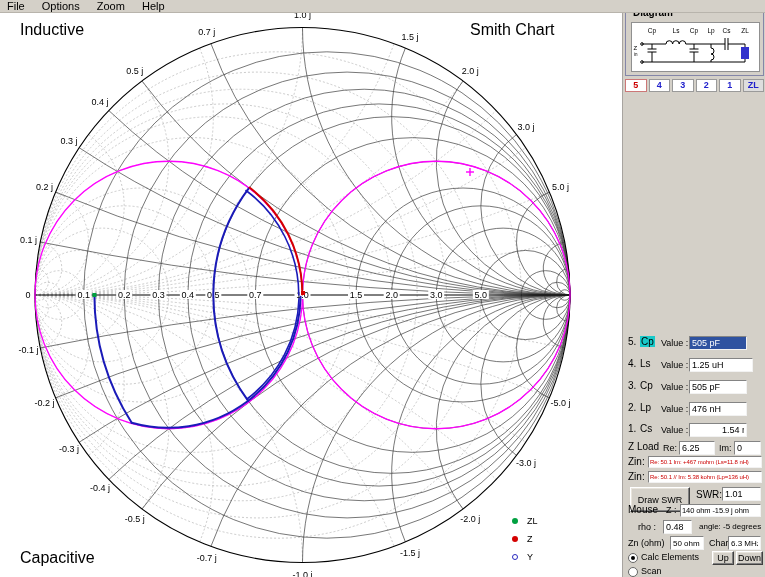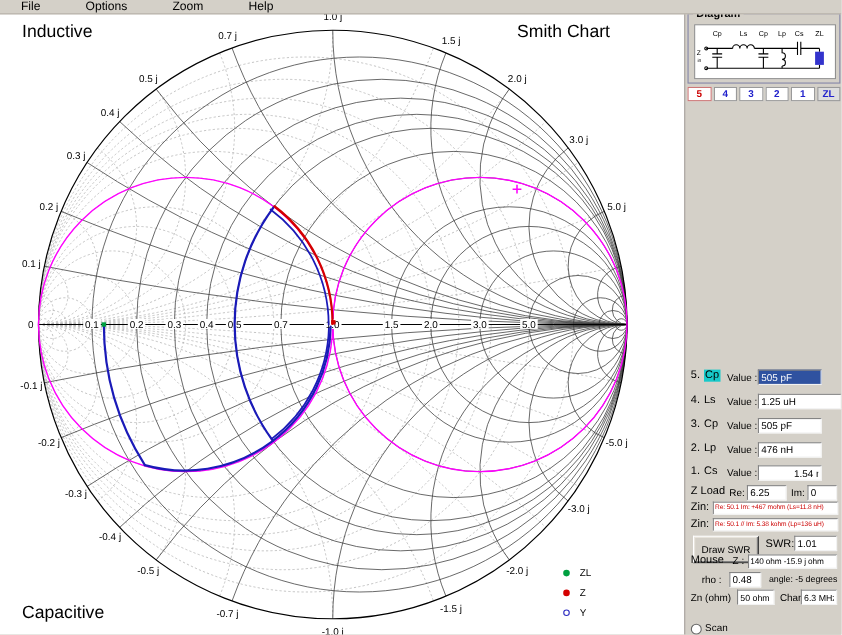--- a/index.html
+++ b/index.html
@@ -1,19 +1,19 @@
 <!DOCTYPE html>
 <html><head>
 <meta charset="utf-8">
 <style>
   *{box-sizing:border-box;margin:0;padding:0}
   body{font-family:"Liberation Sans",sans-serif;background:#d4d0c8}
   .app{position:relative;width:765px;height:577px;overflow:hidden;background:#d4d0c8}
   .menubar{position:absolute;left:0;top:0;width:765px;height:13px;background:#d4d0c8;border-bottom:1px solid #b8b4ac;font-size:11px;line-height:13px;z-index:40}
-  .menu-item{display:inline-block;padding:0 19px;cursor:default}
+  .menu-item{display:inline-block;padding:0 7px;cursor:default}
   .chart-bg{position:absolute;left:0;top:13px;width:622px;height:564px;background:#fff;z-index:1}
   #smith-svg{position:absolute;left:0;top:0;width:622px;height:577px;z-index:5}
   .chart-label{position:absolute;font-size:16px;color:#000;z-index:10;white-space:nowrap}
   .legend{position:absolute;left:512px;top:512px;z-index:10;font-size:9px}
   .legend-row{height:18px;display:flex;align-items:center}
   .dot{width:6px;height:6px;border-radius:50%;display:inline-block;margin-right:9px}
   .dot-zl{background:#00a040}
   .dot-z{background:#d40000}
   .dot-y{background:#fff;border:1px solid #2a2ac0}
   .panel{position:absolute;left:622px;top:0;width:143px;height:577px;background:#d4d0c8;border-left:1px solid #a8a4a0;z-index:30;font-size:10px}
@@ -259,21 +259,21 @@
     <div class="row" style="top:336px">
       <span class="t" style="left:5px">5.</span>
       <span class="t elname-sel" style="left:17px">Cp</span>
       <span class="t s9" style="left:38px;top:2px">Value :</span>
       <input class="inp selected" style="left: 66px; width: 58px;" value="505 pF">
     </div>
     <div class="row" style="top:358px">
       <span class="t" style="left:5px">4.</span>
       <span class="t" style="left:17px">Ls</span>
       <span class="t s9" style="left:38px;top:2px">Value :</span>
-      <input class="inp" style="left: 66px; width: 76px;" value="1.25 uH">
+      <input class="inp" style="left: 66px; width: 64px;" value="1.25 uH">
     </div>
     <div class="row" style="top:380px">
       <span class="t" style="left:5px">3.</span>
       <span class="t" style="left:17px">Cp</span>
       <span class="t s9" style="left:38px;top:2px">Value :</span>
       <input class="inp" style="left: 66px; width: 58px;" value="505 pF">
     </div>
     <div class="row" style="top:402px">
       <span class="t" style="left:5px">2.</span>
       <span class="t" style="left:17px">Lp</span>
@@ -322,20 +322,26 @@
       <span class="t" style="left:76px;top:2px;font-size:8px">angle:  -5 degrees</span>
     </div>
 
     <div class="row" style="top:536px">
       <span class="t s9 b" style="left:5px;top:2px">Zn (ohm)</span>
       <input class="inp" style="left: 47px; width: 34px; font-size: 8px;" value="50 ohm">
       <span class="t s9 b" style="left:86px;top:2px">Chart</span>
       <input class="inp" style="left: 105px; width: 33px; font-size: 8px;" value="6.3 MHz">
     </div>
 
+    <div class="row" style="top:551px">
+      <span class="radio on" style="left:5px;top:2px"></span>
+      <span class="t b" style="left:18px;top:1px;font-size:9px">Calc Elements</span>
+      <button class="btn" style="left:89px;width:22px;height:14px">Up</button>
+      <button class="btn" style="left:113px;width:27px;height:14px">Down</button>
+    </div>
 
     <div class="row" style="top:566px">
       <span class="radio" style="left:5px;top:1px"></span>
       <span class="t" style="left:18px;font-size:9px">Scan</span>
     </div>
 
   </div>
 </div>
 
 </body></html>

